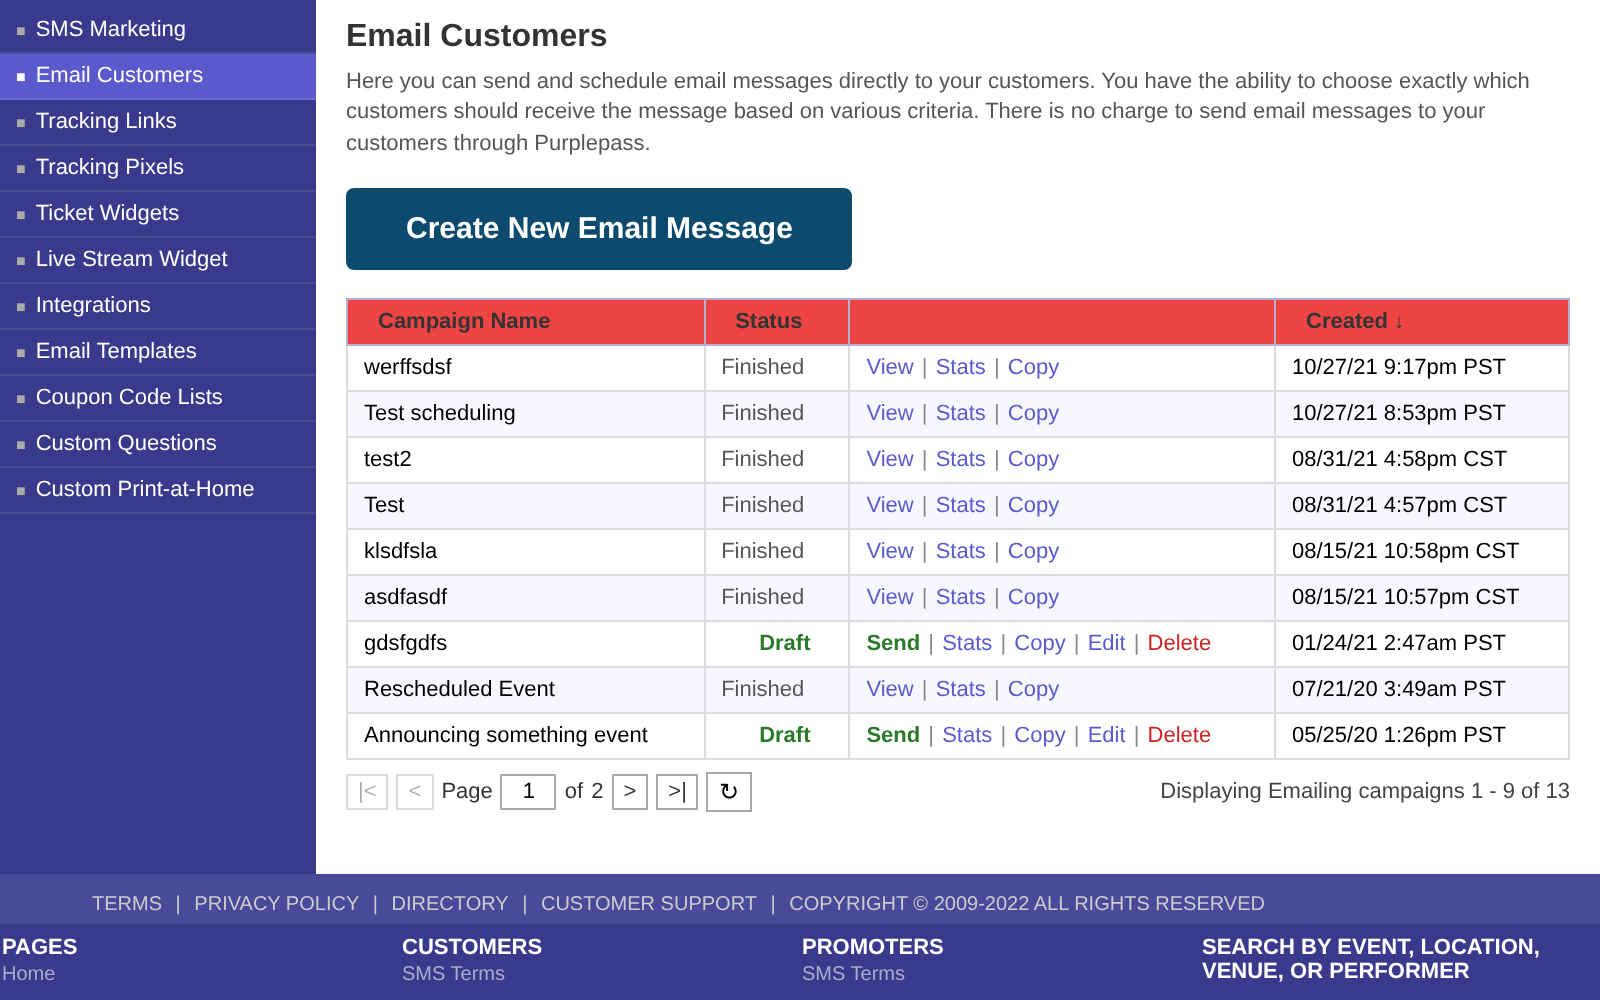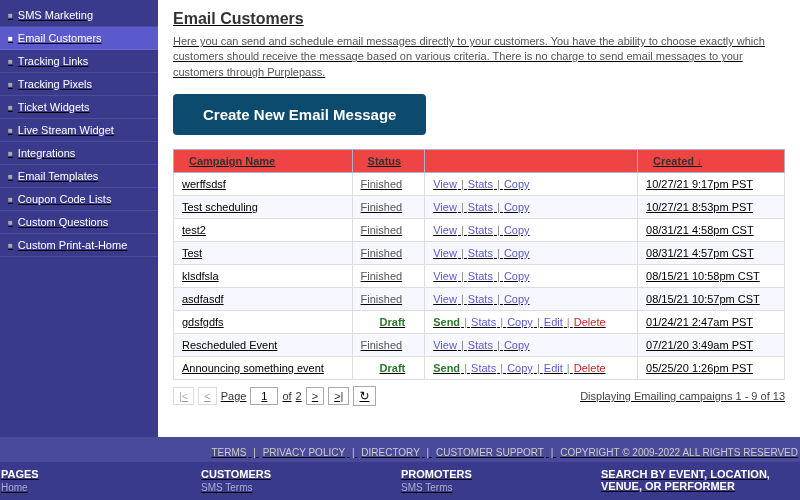--- a/index.html
+++ b/index.html
@@ -1,18 +1,18 @@
 <!DOCTYPE html>
 <html><head>
   <meta charset="utf-8">
   <style>
     * { box-sizing: border-box; margin: 0; padding: 0; }
     body { font-family: Arial, sans-serif; font-size: 12px; background: #f0f0f0; width: 800px; height: 500px; overflow: hidden; }
     
-    .container { display: flex; width: 800px; height: 500px; flex-direction: column; text-decoration: underline; }
+    .container { display: flex; width: 800px; height: 500px; flex-direction: column; }
     
     .main-area { display: flex; flex: 1; overflow: hidden; }
     
     
     .sidebar { width: 158px; background: #3a3a8c; flex-shrink: 0; padding-top: 4px; }
     .sidebar-item { display: flex; align-items: center; padding: 5px 8px; cursor: pointer; color: #fff; font-size: 11px; border-bottom: 1px solid rgba(255,255,255,0.1); }
     .sidebar-item.active { background: #5a5acd; }
     .sidebar-item::before { content: '■'; margin-right: 5px; font-size: 8px; color: #aaa; }
     .sidebar-item.active::before { color: #fff; }
     
@@ -44,21 +44,21 @@
     
     .pagination { display: flex; align-items: center; padding: 6px 0; gap: 4px; font-size: 11px; color: #333; }
     .page-btn { border: 1px solid #aaa; background: #fff; padding: 2px 5px; cursor: pointer; font-size: 11px; color: #333; }
     .page-btn:disabled { opacity: 0.4; cursor: default; }
     .page-input { width: 28px; border: 1px solid #aaa; padding: 2px 3px; text-align: center; font-size: 11px; }
     .page-info { margin-left: auto; color: #444; font-size: 11px; }
     .refresh-btn { border: 1px solid #aaa; background: #fff; padding: 2px 5px; cursor: pointer; font-size: 12px; }
     
     
     .footer { background: #4a4a9a; padding: 6px 0 0 0; }
-    .footer-links { text-align: right; color: #ccc; font-size: 10px; padding: 4px 0; }
+    .footer-links { text-align: left; color: #ccc; font-size: 10px; padding: 4px 0; margin-left: 44px; }
     .footer-links span { margin: 0 2px; }
     .footer-columns { display: flex; background: #3a3a8c; color: #ddd; font-size: 10px; }
     .footer-col { flex: 1; padding: 6px 1px; }
     .footer-col .col-title { font-weight: bold; font-size: 11px; color: #fff; margin-bottom: 2px; }
     .footer-col .col-sub { color: #aac; font-size: 10px; }
   </style>
 </head>
 <body>
 
 <div class="container">

